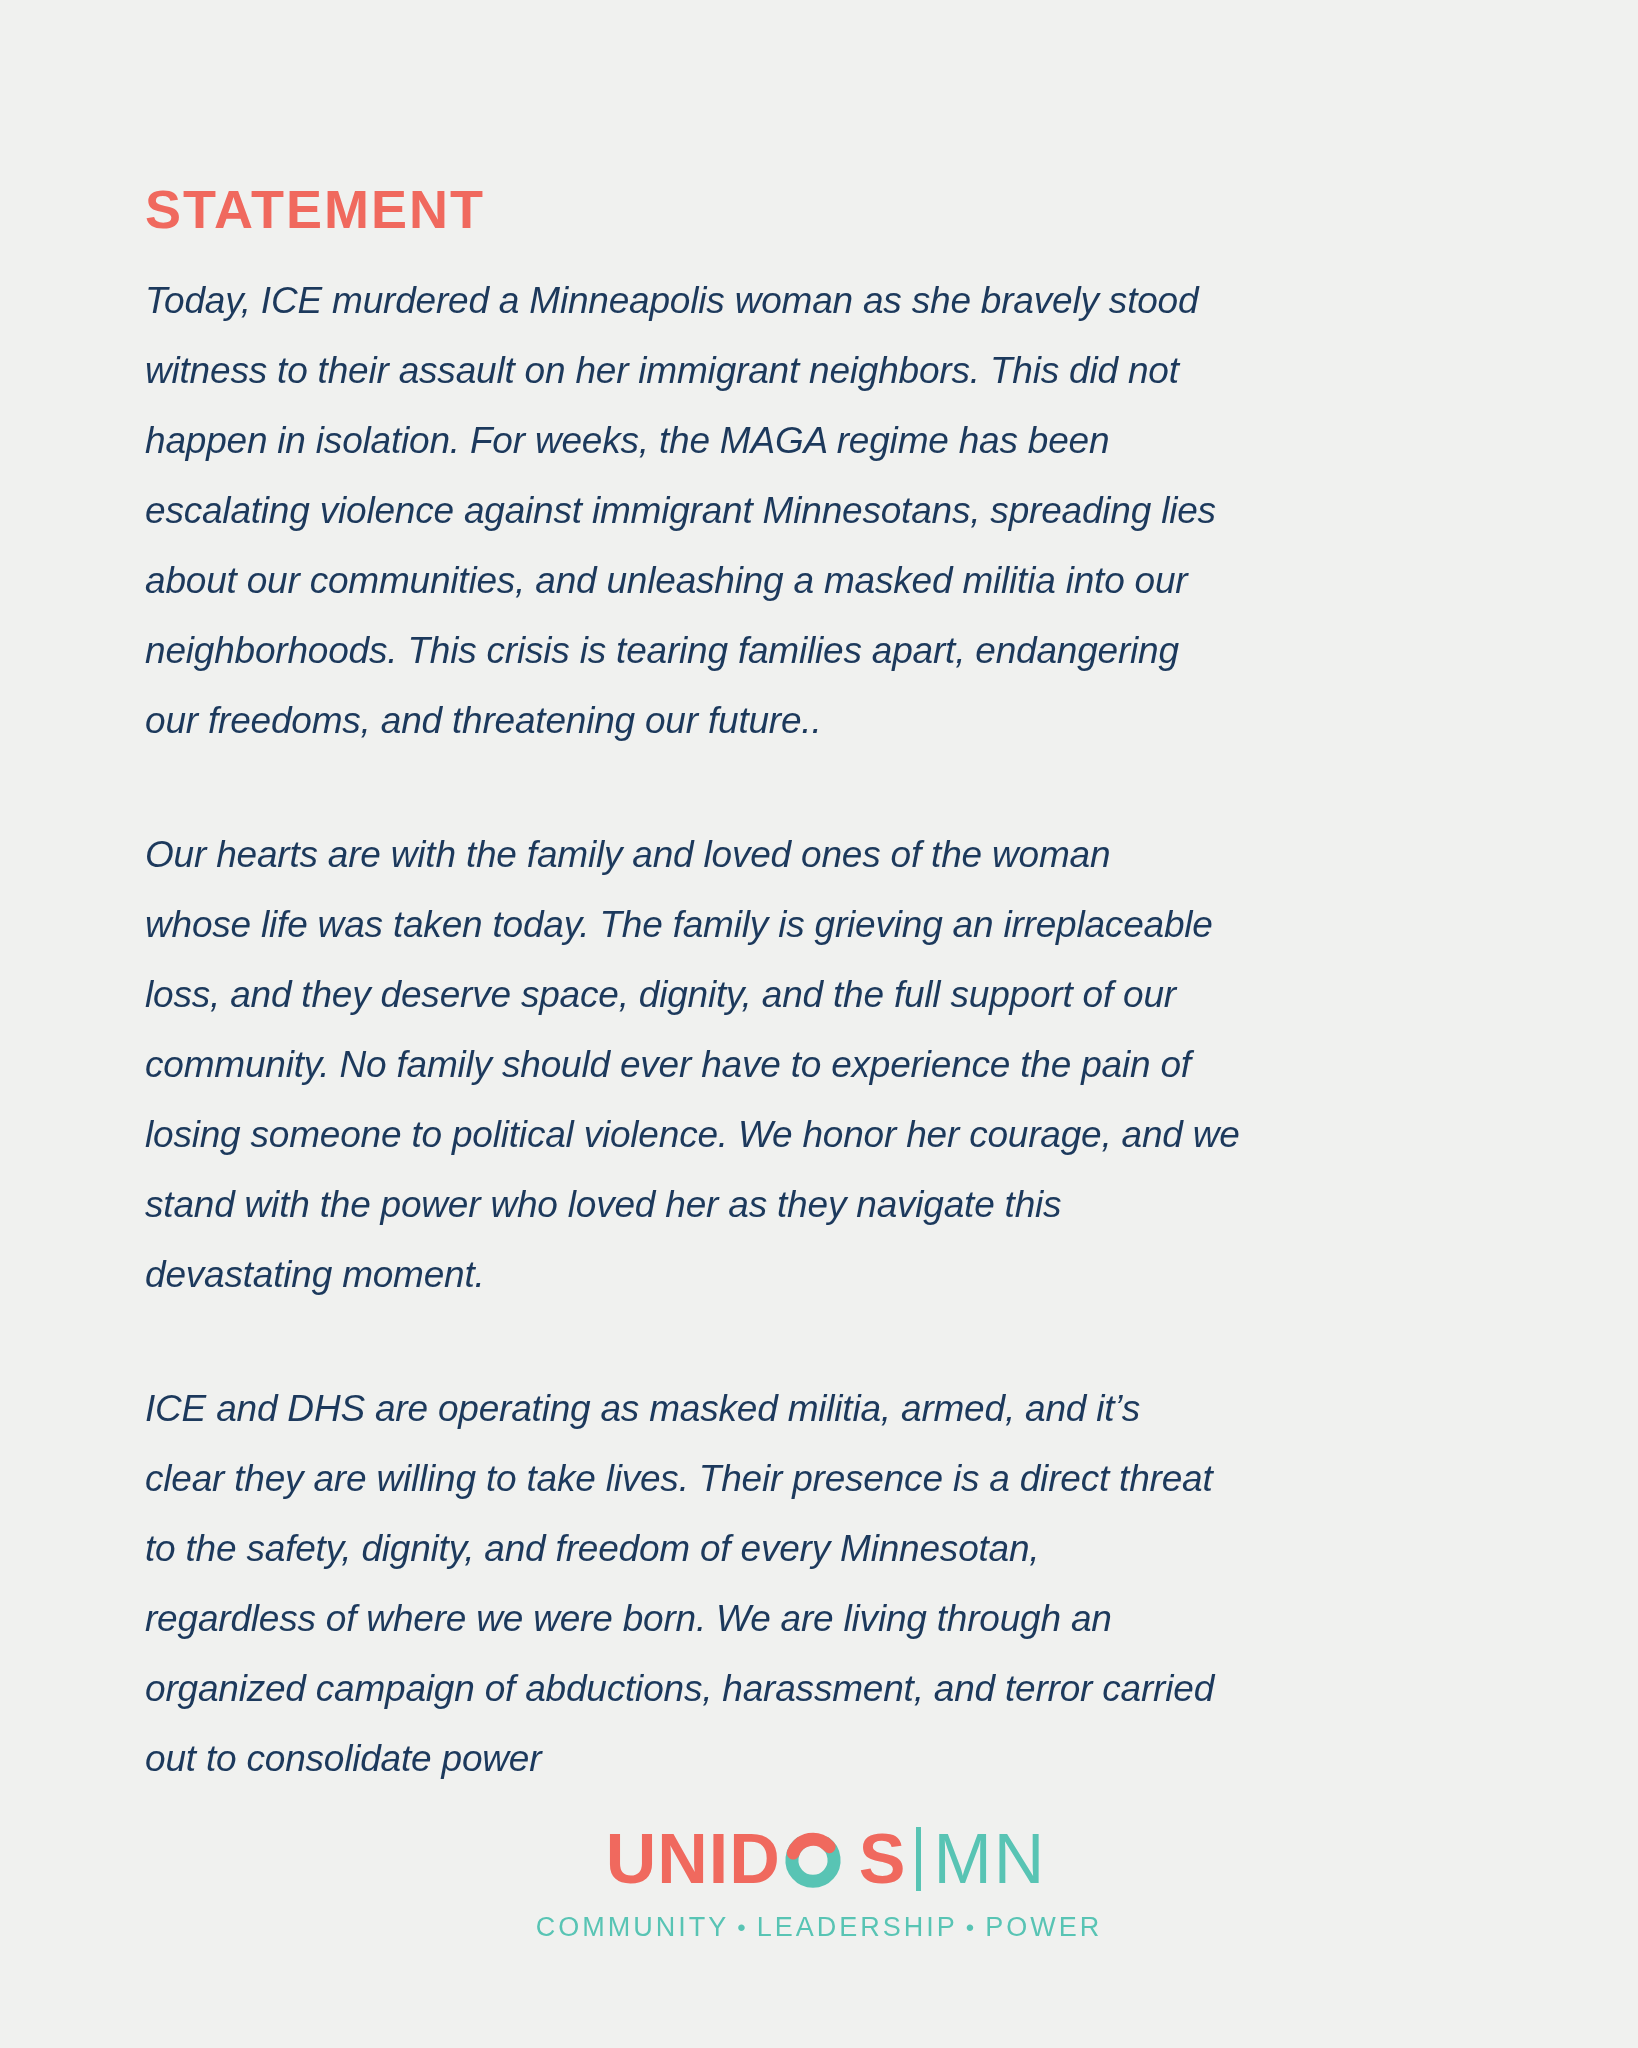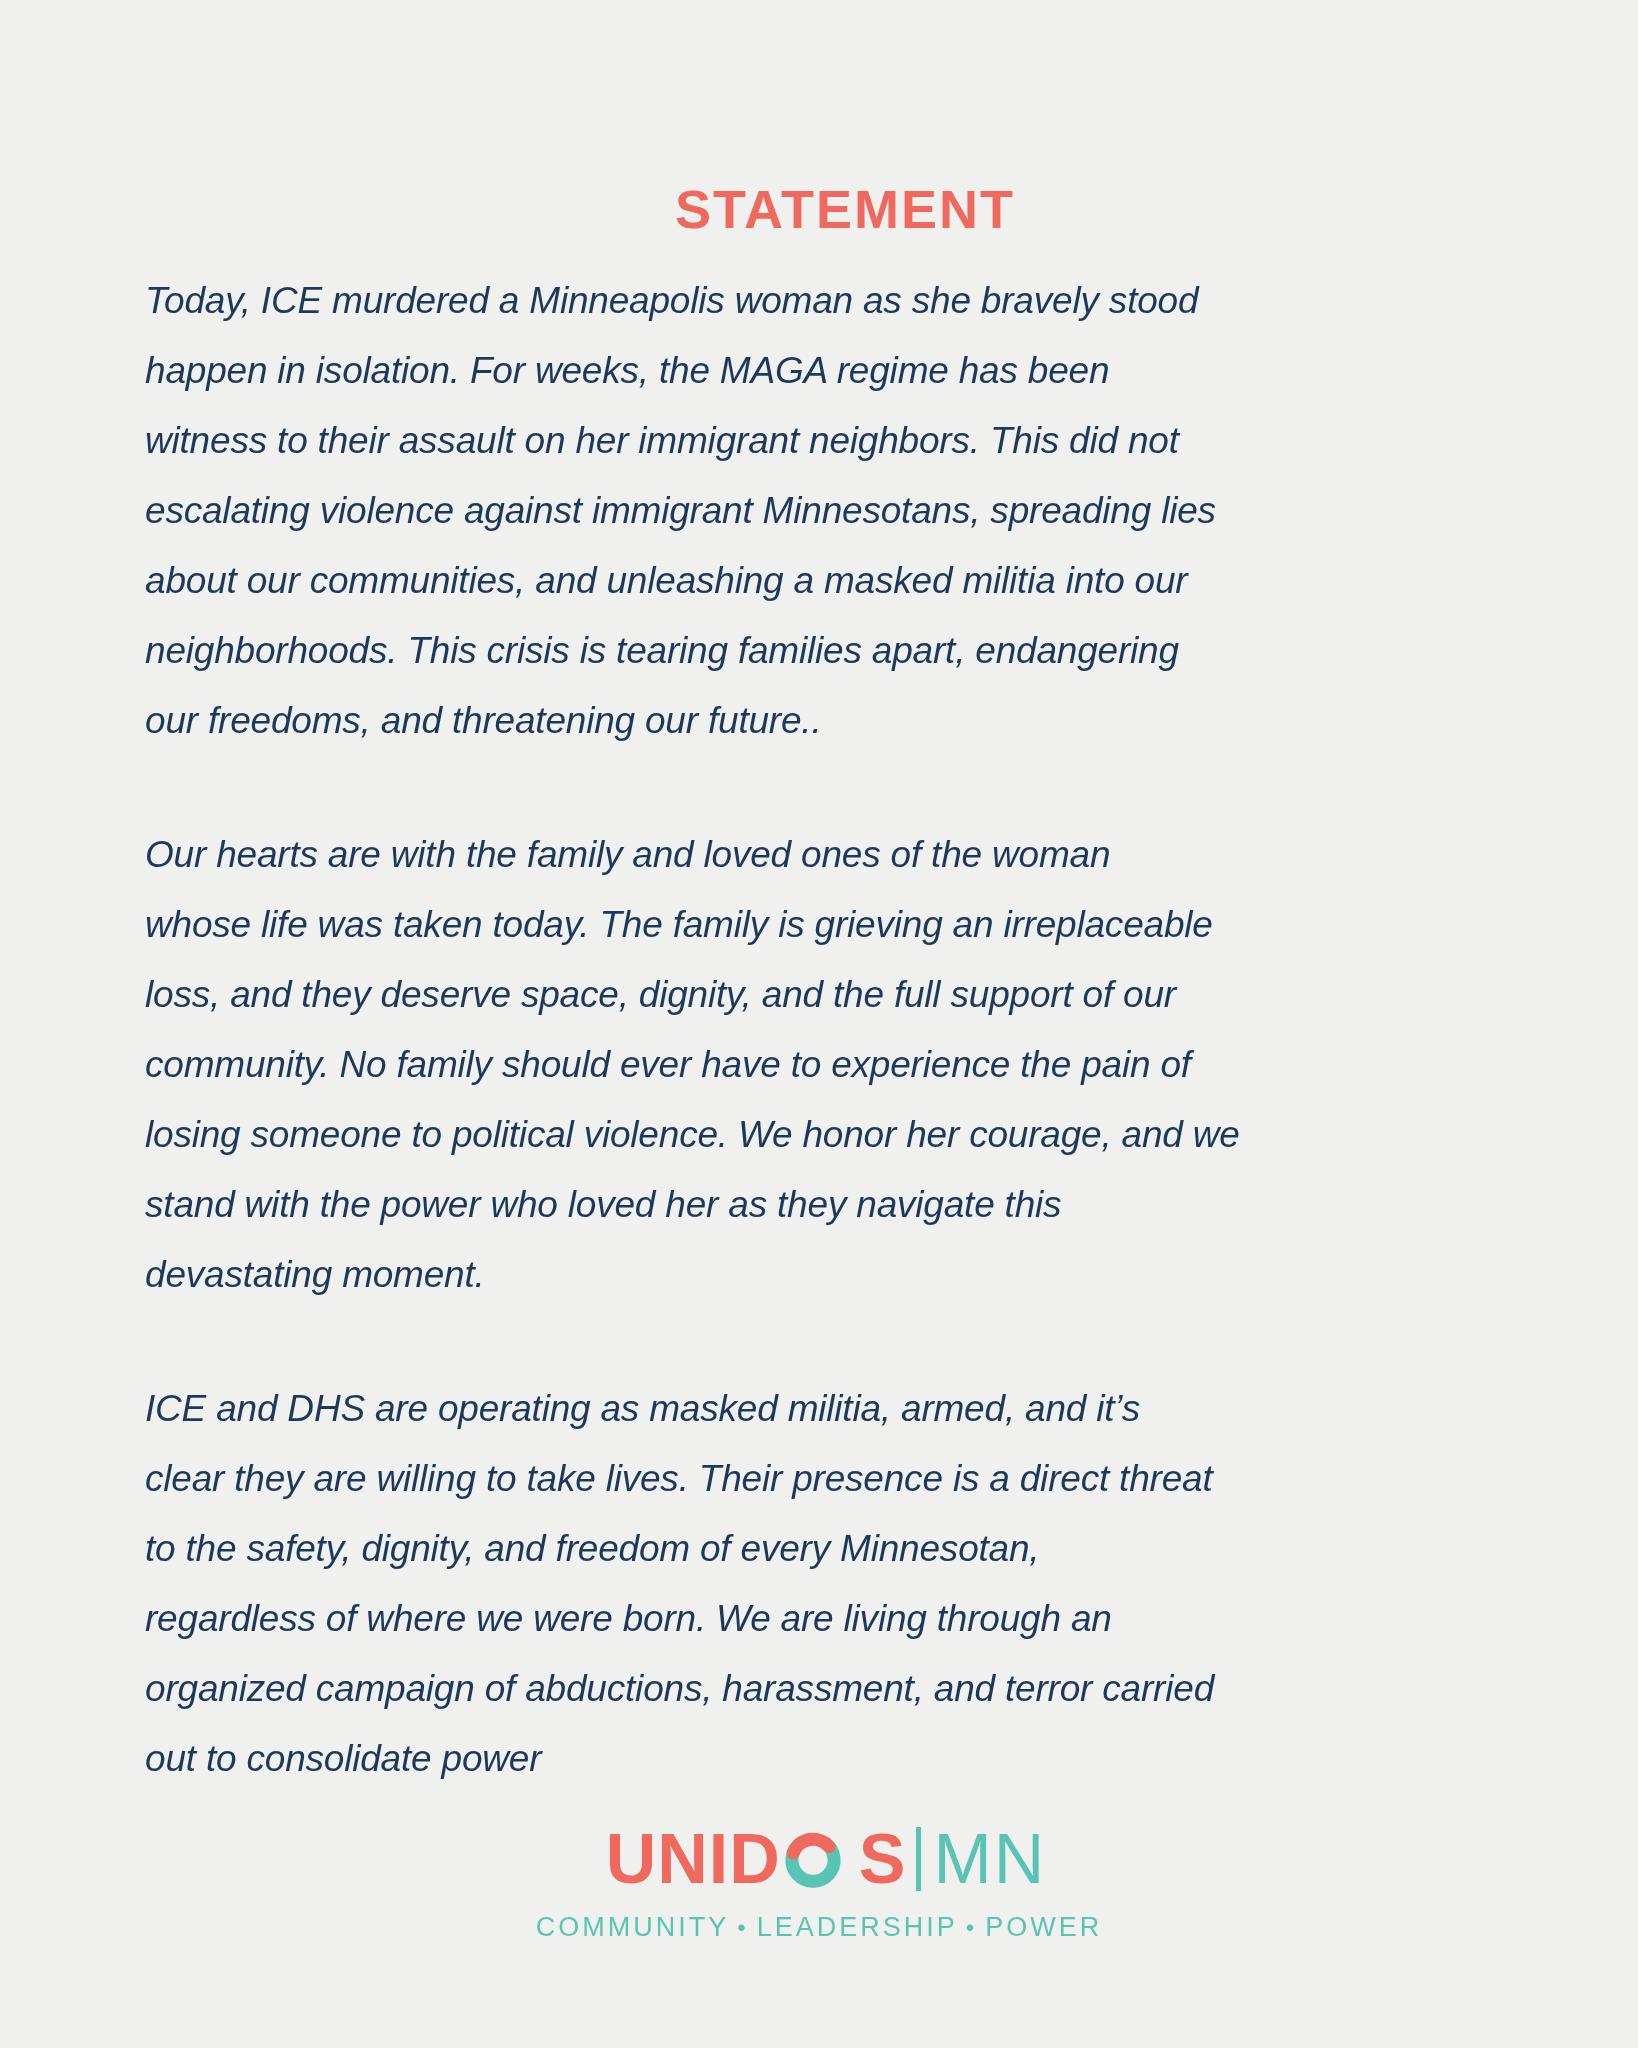--- a/index.html
+++ b/index.html
@@ -20,21 +20,20 @@
     top: 182px;
     width: 1400px;
   }
   .title {
     color: #f0695e;
     font-size: 54px;
     font-weight: 800;
     letter-spacing: 2px;
     line-height: 1;
     margin: 0 0 30px 0;
-    text-align: center;
   }
   .paragraph {
     margin: 0 0 64px 0;
     font-style: italic;
   }
   .paragraph:last-child { margin-bottom: 0; }
   .line {
     color: #1c395c;
     font-size: 37px;
     line-height: 70px;
@@ -98,22 +97,22 @@
   }
 </style>
 </head>
 <body>
 
 <div class="content">
   <h1 class="title">STATEMENT</h1>
 
   <div class="paragraph">
     <div class="line">Today, ICE murdered a Minneapolis woman as she bravely stood</div>
+    <div class="line">witness to their assault on her immigrant neighbors. This did not</div>
     <div class="line">happen in isolation. For weeks, the MAGA regime has been</div>
-    <div class="line">witness to their assault on her immigrant neighbors. This did not</div>
     <div class="line">escalating violence against immigrant Minnesotans, spreading lies</div>
     <div class="line">about our communities, and unleashing a masked militia into our</div>
     <div class="line">neighborhoods. This crisis is tearing families apart, endangering</div>
     <div class="line">our freedoms, and threatening our future..</div>
   </div>
 
   <div class="paragraph">
     <div class="line">Our hearts are with the family and loved ones of the woman</div>
     <div class="line">whose life was taken today. The family is grieving an irreplaceable</div>
     <div class="line">loss, and they deserve space, dignity, and the full support of our</div>

